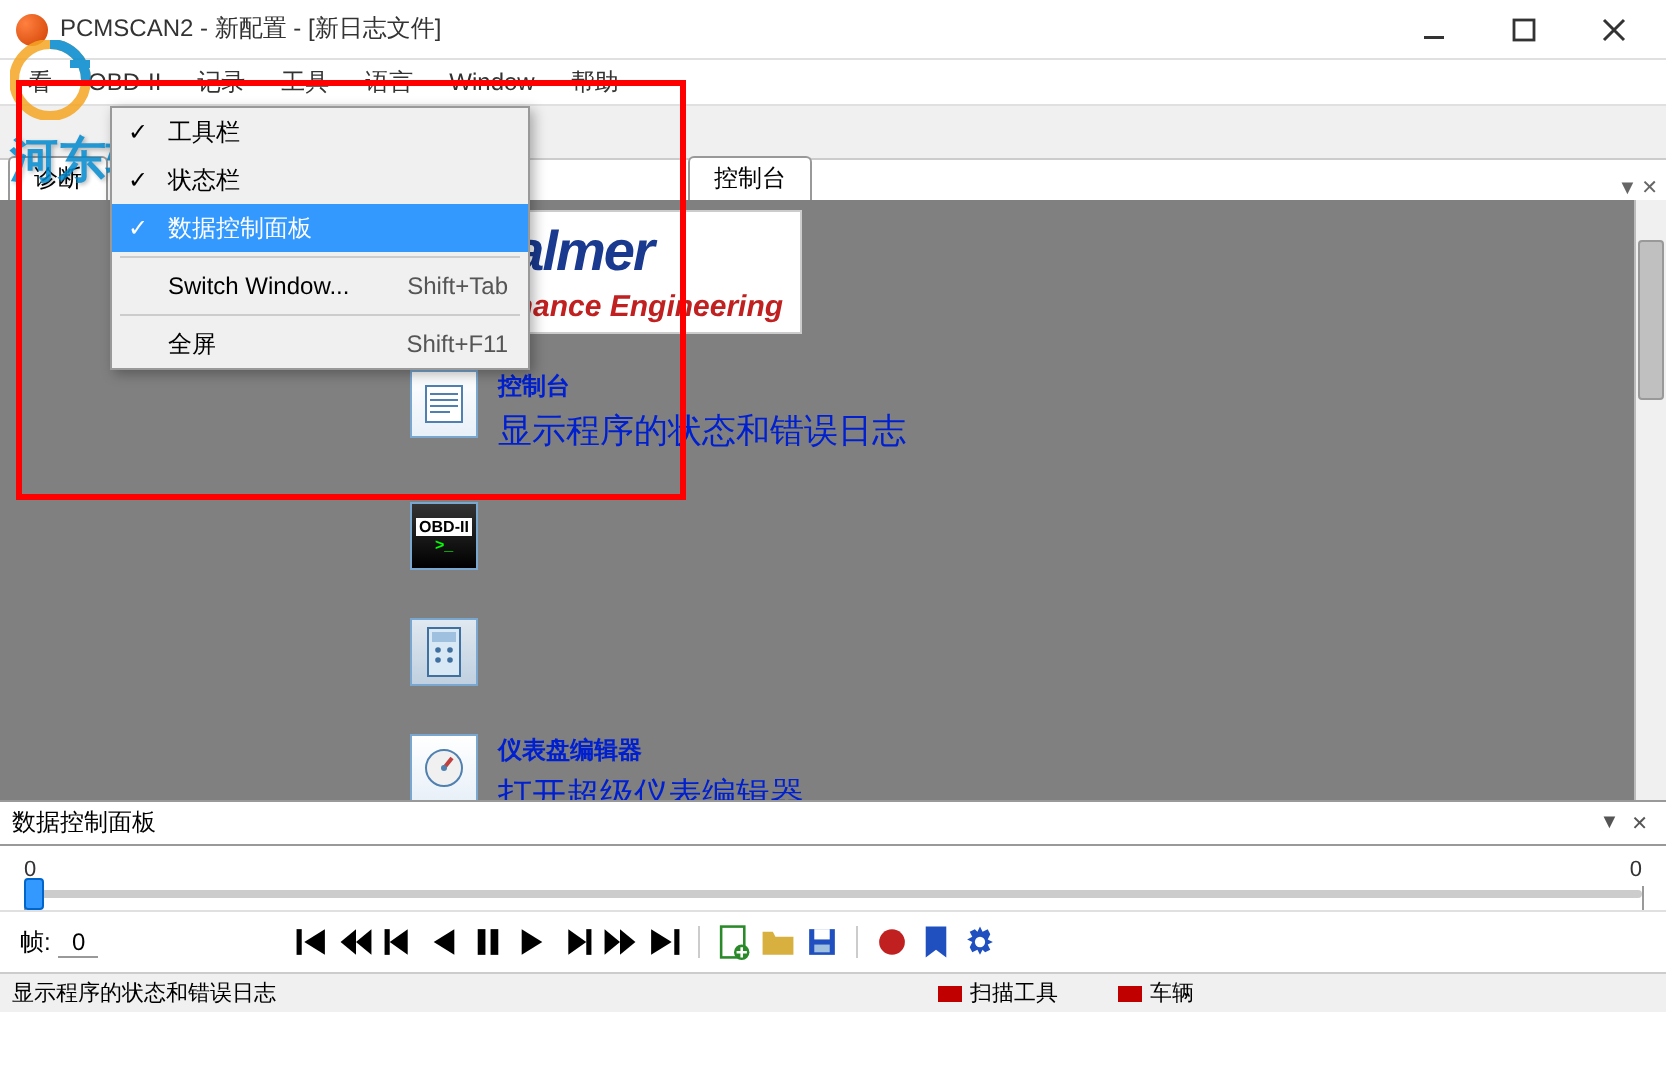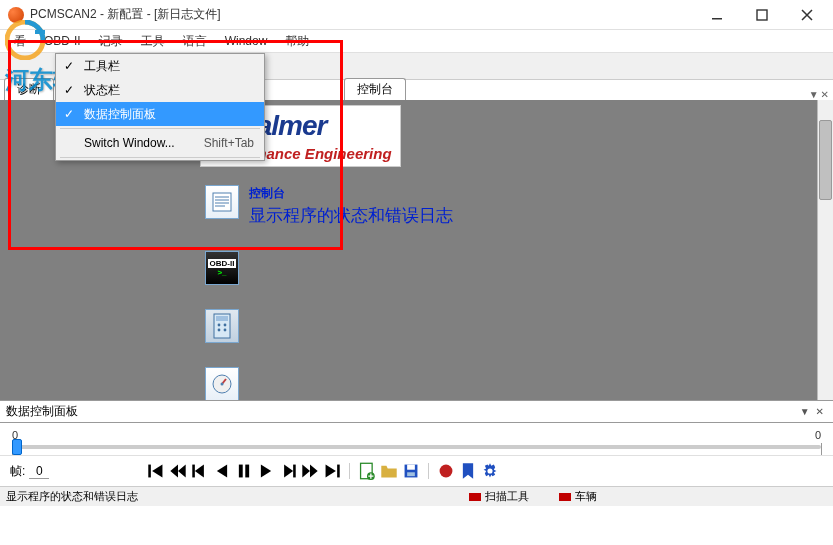--- a/index.html
+++ b/index.html
@@ -189,20 +189,24 @@
         </div>
     </div>
     <div class="link-item">
       <div class="link-icon">
           <svg width="24" height="24" viewBox="0 0 24 24">
             <circle cx="12" cy="12" r="9" fill="#f0f0f0" stroke="#5080b0"></circle>
             <path d="M12 12 L16 7" stroke="#c04040" stroke-width="2"></path>
             <circle cx="12" cy="12" r="1.5" fill="#5080b0"></circle>
           </svg>
         </div>
+      <div class="link-texts">
+        <span class="link-title">仪表盘编辑器</span>
+        <span class="link-desc">打开超级仪表编辑器</span>
+      </div>
     </div>
   </div>
 
   <div class="scrollbar-v">
     <div class="scrollbar-thumb"></div>
   </div>
 </div>
 
 <div class="data-panel-header">
   <span>数据控制面板</span>
@@ -346,15 +350,19 @@
   <div class="dropdown-item highlighted">
     <span class="dropdown-check">✓</span>
     <span>数据控制面板</span>
   </div>
   <div class="dropdown-sep"></div>
   <div class="dropdown-item">
     <span>Switch Window...</span>
     <span class="dropdown-shortcut">Shift+Tab</span>
   </div>
   <div class="dropdown-sep"></div>
+  <div class="dropdown-item">
+    <span>全屏</span>
+    <span class="dropdown-shortcut">Shift+F11</span>
+  </div>
 </div>
 
 <div class="red-box"></div>
 
 </body></html>

